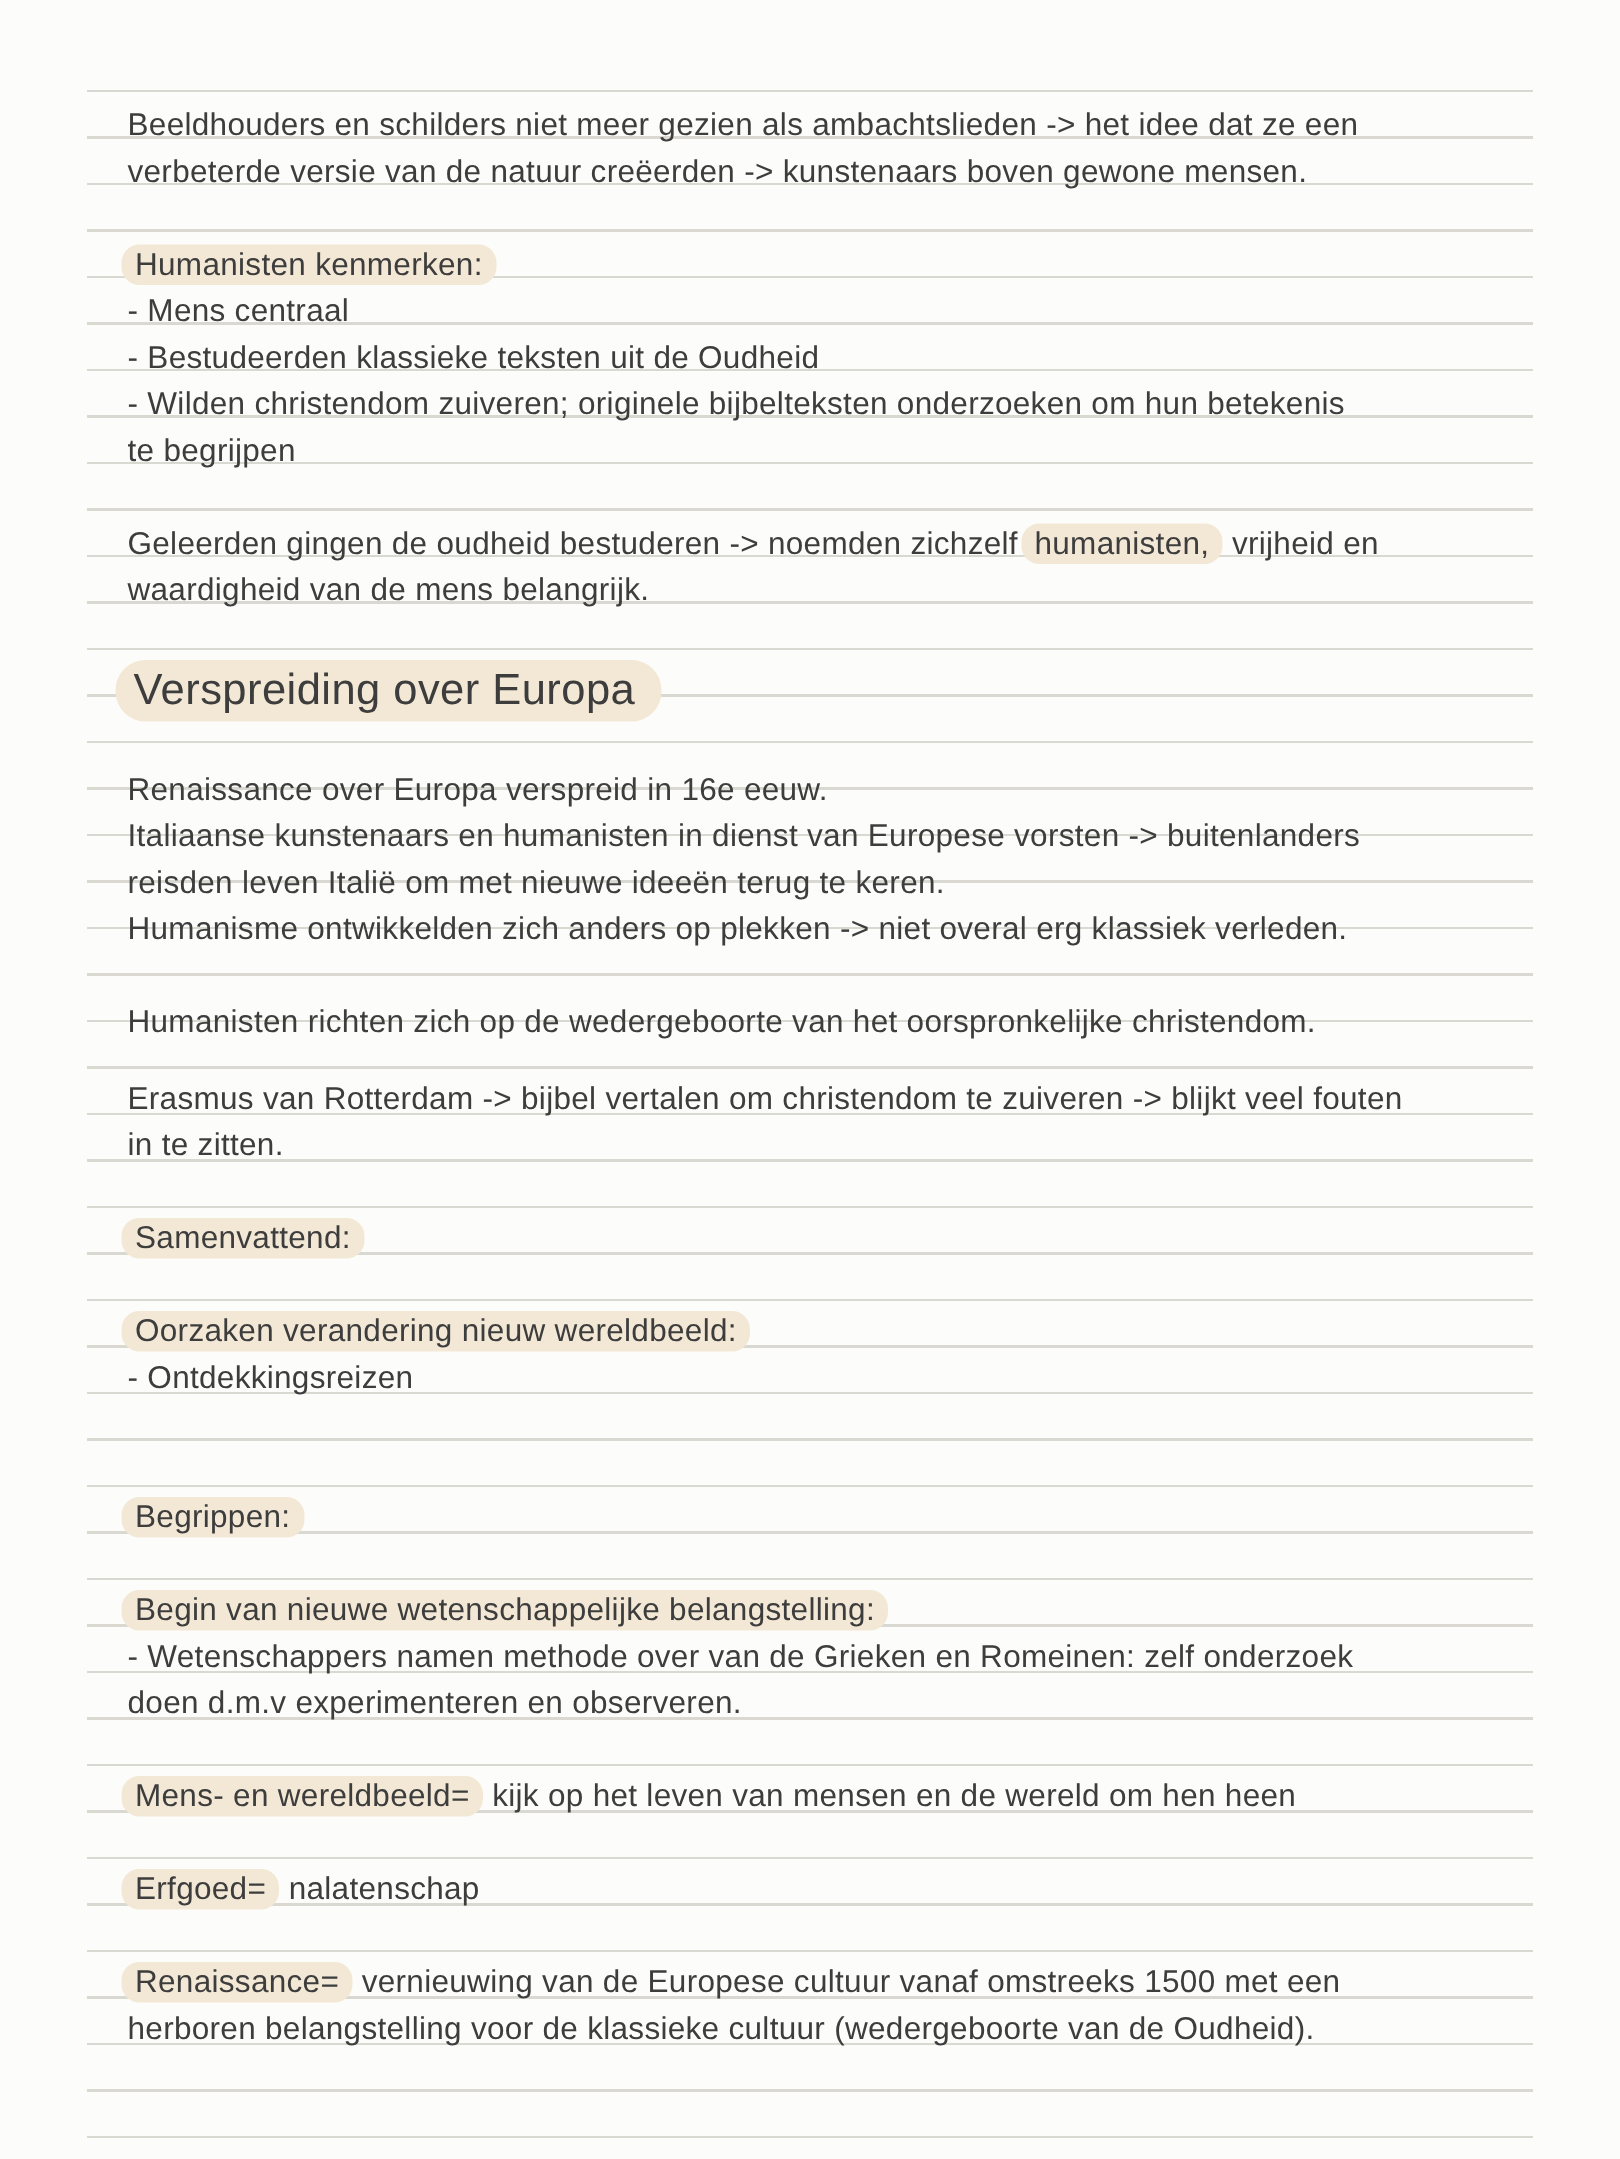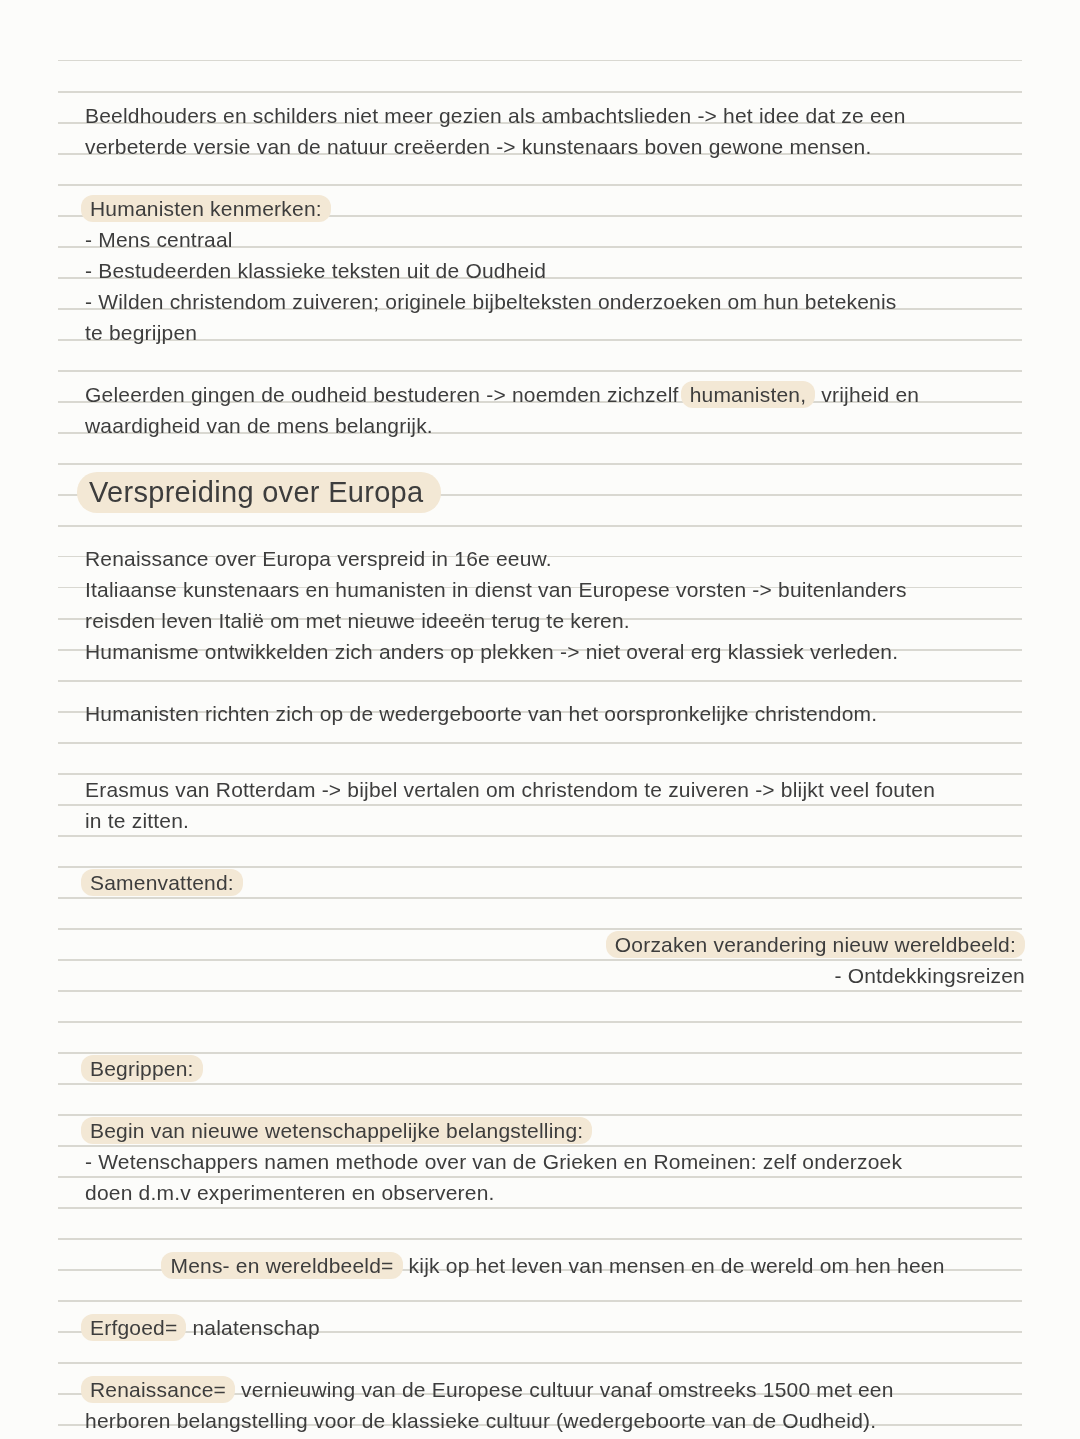--- a/index.html
+++ b/index.html
@@ -29,21 +29,21 @@
       to bottom,
       var(--rule) 0px, var(--rule) 1.5px,
       transparent 1.5px, transparent 31px
     );
     pointer-events: none;
   }
   .content {
     position: absolute;
     left: 85px;
     right: 55px;
-    top: 100px;
+    top: 68px;
   }
   .block { margin: 0; }
   .line {
     line-height: 31px;
     font-size: 21px;
     letter-spacing: 0.2px;
     white-space: nowrap;
   }
   .heading .line {
     font-size: 29px;
@@ -87,40 +87,40 @@
     </div>
     <div class="block" style="margin-top: 31px;">
       <div class="line"><span>Renaissance over Europa verspreid in 16e eeuw.</span></div>
       <div class="line"><span>Italiaanse kunstenaars en humanisten in dienst van Europese vorsten -&gt; buitenlanders</span></div>
       <div class="line"><span>reisden leven Italië om met nieuwe ideeën terug te keren.</span></div>
       <div class="line"><span>Humanisme ontwikkelden zich anders op plekken -&gt; niet overal erg klassiek verleden.</span></div>
     </div>
     <div class="block" style="margin-top: 31px;">
       <div class="line"><span>Humanisten richten zich op de wedergeboorte van het oorspronkelijke christendom.</span></div>
     </div>
-    <div class="block" style="margin-top: 45px;">
+    <div class="block" style="margin-top: 20px;">
       <div class="line"><span>Erasmus van Rotterdam -&gt; bijbel vertalen om christendom te zuiveren -&gt; blijkt veel fouten</span></div>
       <div class="line"><span>in te zitten.</span></div>
     </div>
     <div class="block" style="margin-top: 31px;">
       <div class="line"><span class="hl">Samenvattend:</span></div>
     </div>
-    <div class="block" style="margin-top: 31px; text-align: right;">
+    <div class="block" style="margin-top: 31px;">
       <div class="line"><span class="hl">Oorzaken verandering nieuw wereldbeeld:</span></div>
       <div class="line"><span>- Ontdekkingsreizen</span></div>
     </div>
     <div class="block" style="margin-top: 62px;">
       <div class="line"><span class="hl">Begrippen:</span></div>
     </div>
     <div class="block" style="margin-top: 31px;">
       <div class="line"><span class="hl">Begin van nieuwe wetenschappelijke belangstelling:</span></div>
       <div class="line"><span>- Wetenschappers namen methode over van de Grieken en Romeinen: zelf onderzoek</span></div>
       <div class="line"><span>doen d.m.v experimenteren en observeren.</span></div>
     </div>
-    <div class="block" style="margin-top: 42px; text-align: center;">
+    <div class="block" style="margin-top: 31px;">
       <div class="line"><span class="hl">Mens- en wereldbeeld=</span><span> kijk op het leven van mensen en de wereld om hen heen</span></div>
     </div>
     <div class="block" style="margin-top: 31px;">
       <div class="line"><span class="hl">Erfgoed=</span><span> nalatenschap</span></div>
     </div>
     <div class="block" style="margin-top: 31px;">
       <div class="line"><span class="hl">Renaissance=</span><span> vernieuwing van de Europese cultuur vanaf omstreeks 1500 met een</span></div>
       <div class="line"><span>herboren belangstelling voor de klassieke cultuur (wedergeboorte van de Oudheid).</span></div>
     </div>
   </main>

